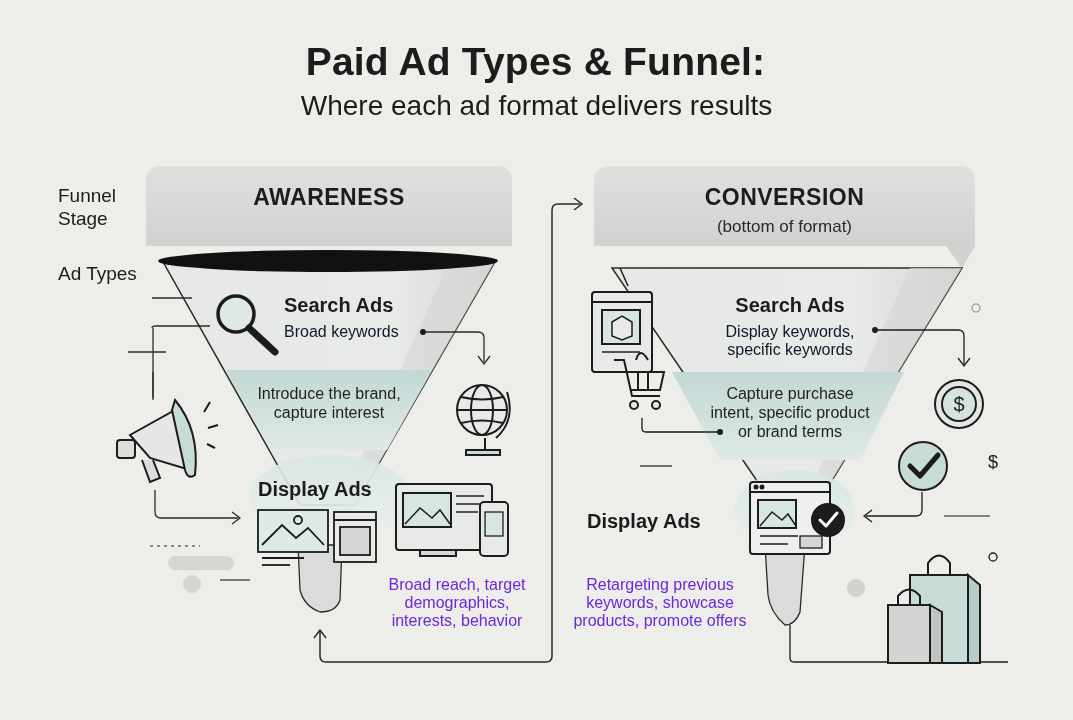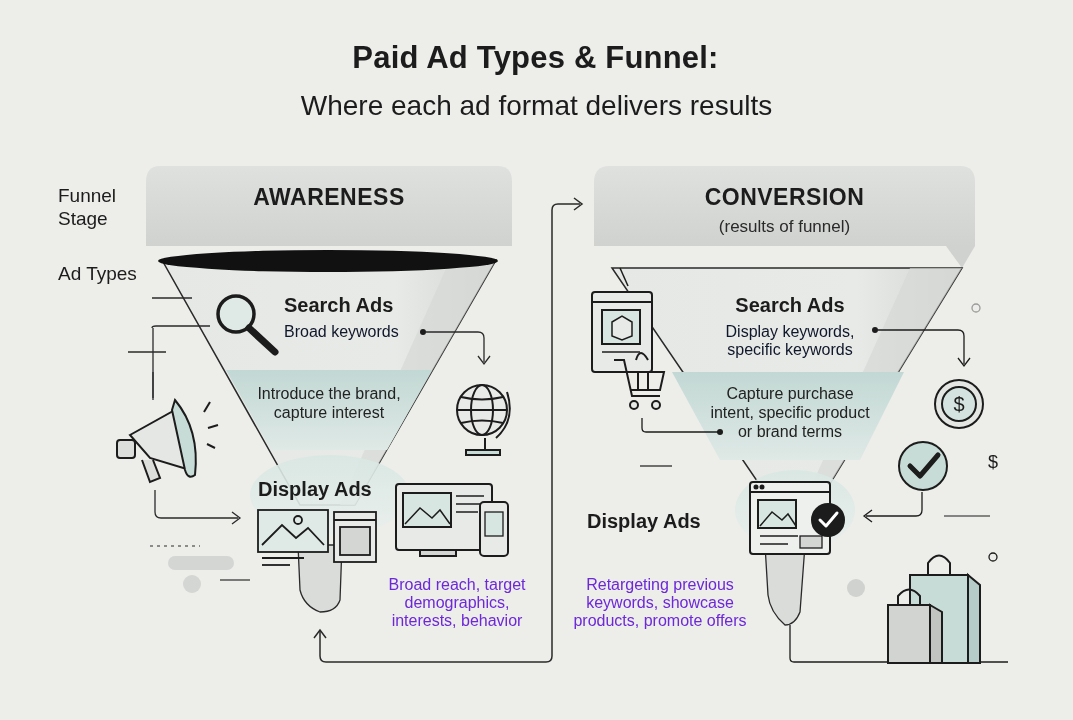--- a/index.html
+++ b/index.html
@@ -6,21 +6,21 @@
   html, body { width: 1073px; height: 720px; overflow: hidden; }
   body {
     background: #ededea;
     font-family: "Liberation Sans", "DejaVu Sans", sans-serif;
     color: #1c1c1c;
     position: relative;
   }
   .abs { position: absolute; }
   .title {
     left: 0; width: 1071px; top: 40px;
-    text-align: center; font-size: 31px; font-weight: bold; letter-spacing: 0.2px;
+    text-align: center; font-size: 39px; font-weight: bold; letter-spacing: 0.2px;
   }
   .subtitle {
     left: 0; width: 1073px; top: 90px;
     text-align: center; font-size: 28px; font-weight: normal;
   }
   .side-label { font-size: 19px; line-height: 23px; color: #1c1c1c; }
   .banner-text { text-align: center; }
   .banner-title { font-size: 23px; font-weight: bold; letter-spacing: 0.5px; }
   .banner-sub { font-size: 17px; margin-top: 6px; color: #2a2a2a; }
   .ad-title { font-size: 20px; font-weight: bold; }
@@ -251,21 +251,21 @@
 <div class="abs ad-title" style="left:258px; top:478px;">Display Ads</div>
 
 <div class="abs note" style="left:372px; width:170px; top:576px;">
   <div>Broad reach, target</div>
   <div>demographics,</div>
   <div>interests, behavior</div>
 </div>
 
 <div class="abs banner-text" style="left:594px; width:381px; top:184px;">
   <div class="banner-title">CONVERSION</div>
-  <div class="banner-sub">(results of funnel)</div>
+  <div class="banner-sub">(bottom of format)</div>
 </div>
 
 <div class="abs" style="left:700px; width:180px; top:294px; text-align:center;">
   <div class="ad-title">Search Ads</div>
   <div class="ad-desc" style="margin-top:6px;">
     <div>Display keywords,</div>
     <div>specific keywords</div>
   </div>
 </div>
 

